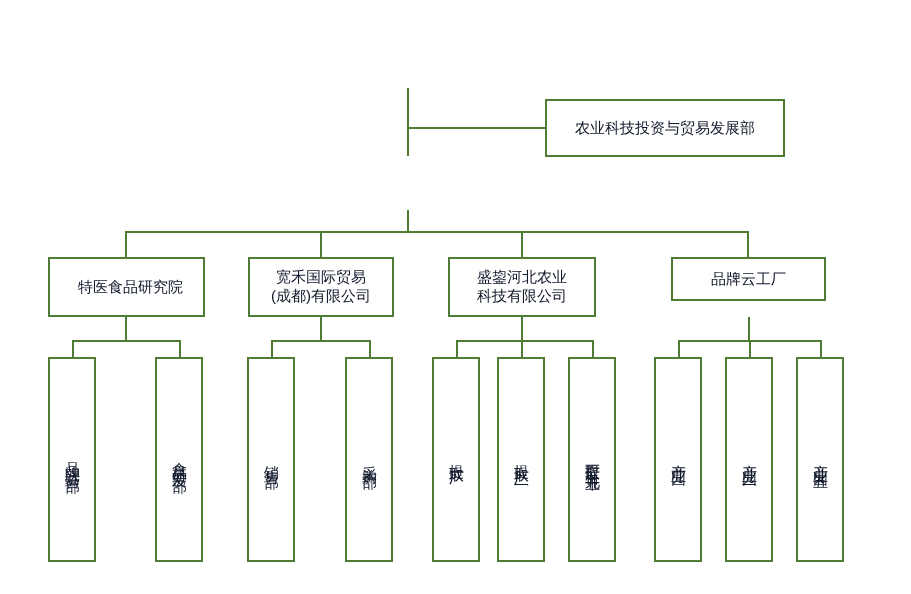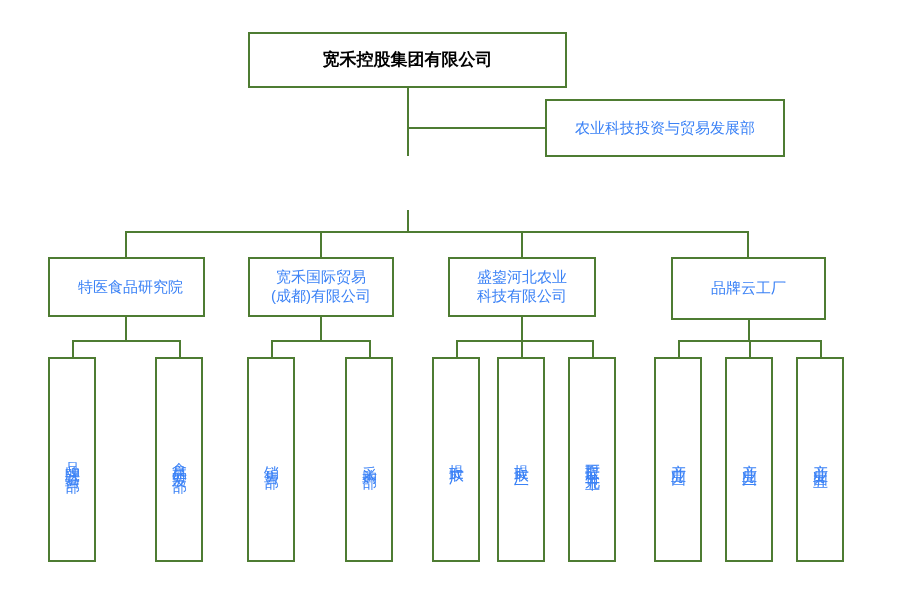--- a/index.html
+++ b/index.html
@@ -6,21 +6,21 @@
   body{font-family:"Liberation Sans","DejaVu Sans",sans-serif;}
   #canvas{position:relative;width:911px;height:594px;background:#ffffff;overflow:hidden;}
 
   .node{
     position:absolute;
     box-sizing:border-box;
     border:2px solid #4e7c32;
     background:#ffffff;
     display:flex;align-items:center;justify-content:center;
     text-align:center;
-    color:#3b82f6;
+    color:#0f172a;
     font-size:15px;
     line-height:1.25;
     white-space:pre-line;
   }
   .node.root{font-weight:bold;font-size:17px;color:#000;}
   .vnode{
     writing-mode:vertical-rl;
     text-orientation:upright;
     letter-spacing:4px;
     font-size:15px;
@@ -57,31 +57,30 @@
   <div class="line v" style="left:179px;top:340px;height:17px;"></div>
   <div class="line v" style="left:271px;top:340px;height:17px;"></div>
   <div class="line v" style="left:369px;top:340px;height:17px;"></div>
   <div class="line v" style="left:456px;top:340px;height:17px;"></div>
   <div class="line v" style="left:521px;top:340px;height:17px;"></div>
   <div class="line v" style="left:592px;top:340px;height:17px;"></div>
   <div class="line v" style="left:678px;top:340px;height:17px;"></div>
   <div class="line v" style="left:749px;top:340px;height:17px;"></div>
   <div class="line v" style="left:820px;top:340px;height:17px;"></div>
 
-  <div class="node root" style="left:248px;top:32px;width:319px;height:56px;">宽禾控股集团有限公司</div>
 
   <div class="node" style="left:545px;top:99px;width:240px;height:58px;">农业科技投资与贸易发展部</div>
 
 
   <div class="node" style="left:48px;top:257px;width:157px;height:60px;padding-left:8px;">特医食品研究院</div>
   <div class="node" style="left:248px;top:257px;width:146px;height:60px;">宽禾国际贸易
 (成都)有限公司</div>
   <div class="node" style="left:448px;top:257px;width:148px;height:60px;">盛鋆河北农业
 科技有限公司</div>
-  <div class="node" style="left:671px;top:257px;width:155px;height:63px;">品牌云工厂</div>
+  <div class="node" style="left:671px;top:257px;width:155px;height:44px;">品牌云工厂</div>
 
   <div class="node vnode" style="left:48px;top:357px;width:48px;height:205px;">品牌运营部</div>
   <div class="node vnode" style="left:155px;top:357px;width:48px;height:205px;">食品研发部</div>
 
   <div class="node vnode" style="left:247px;top:357px;width:48px;height:205px;">销售部</div>
   <div class="node vnode" style="left:345px;top:357px;width:48px;height:205px;">采购部</div>
 
   <div class="node vnode" style="left:432px;top:357px;width:48px;height:205px;">提取厂一</div>
   <div class="node vnode" style="left:497px;top:357px;width:48px;height:205px;">提取厂二</div>
   <div class="node vnode" style="left:568px;top:357px;width:48px;height:205px;letter-spacing:2px;">提取厂一百九十五</div>

